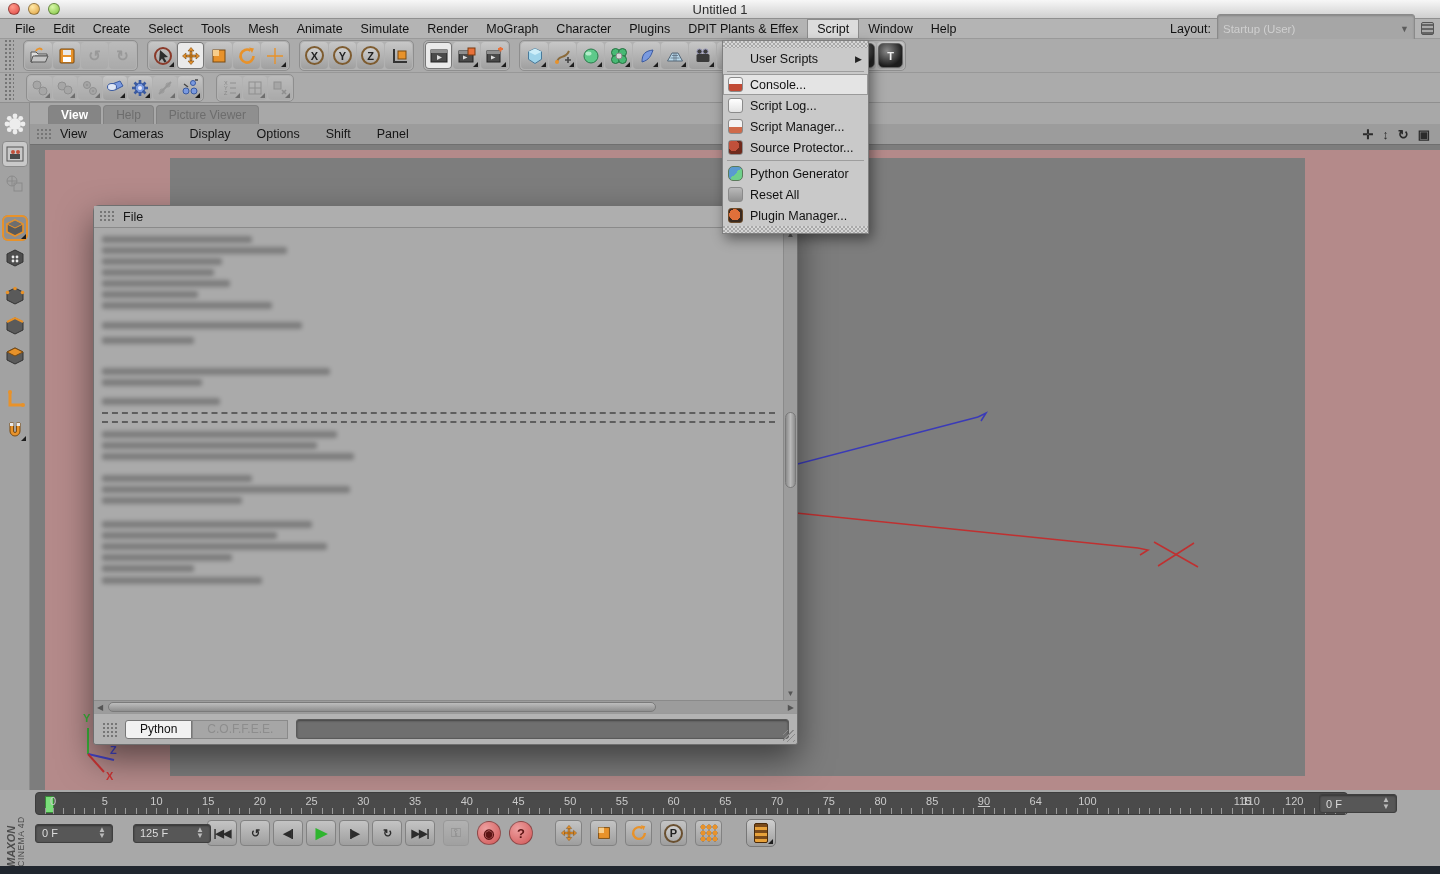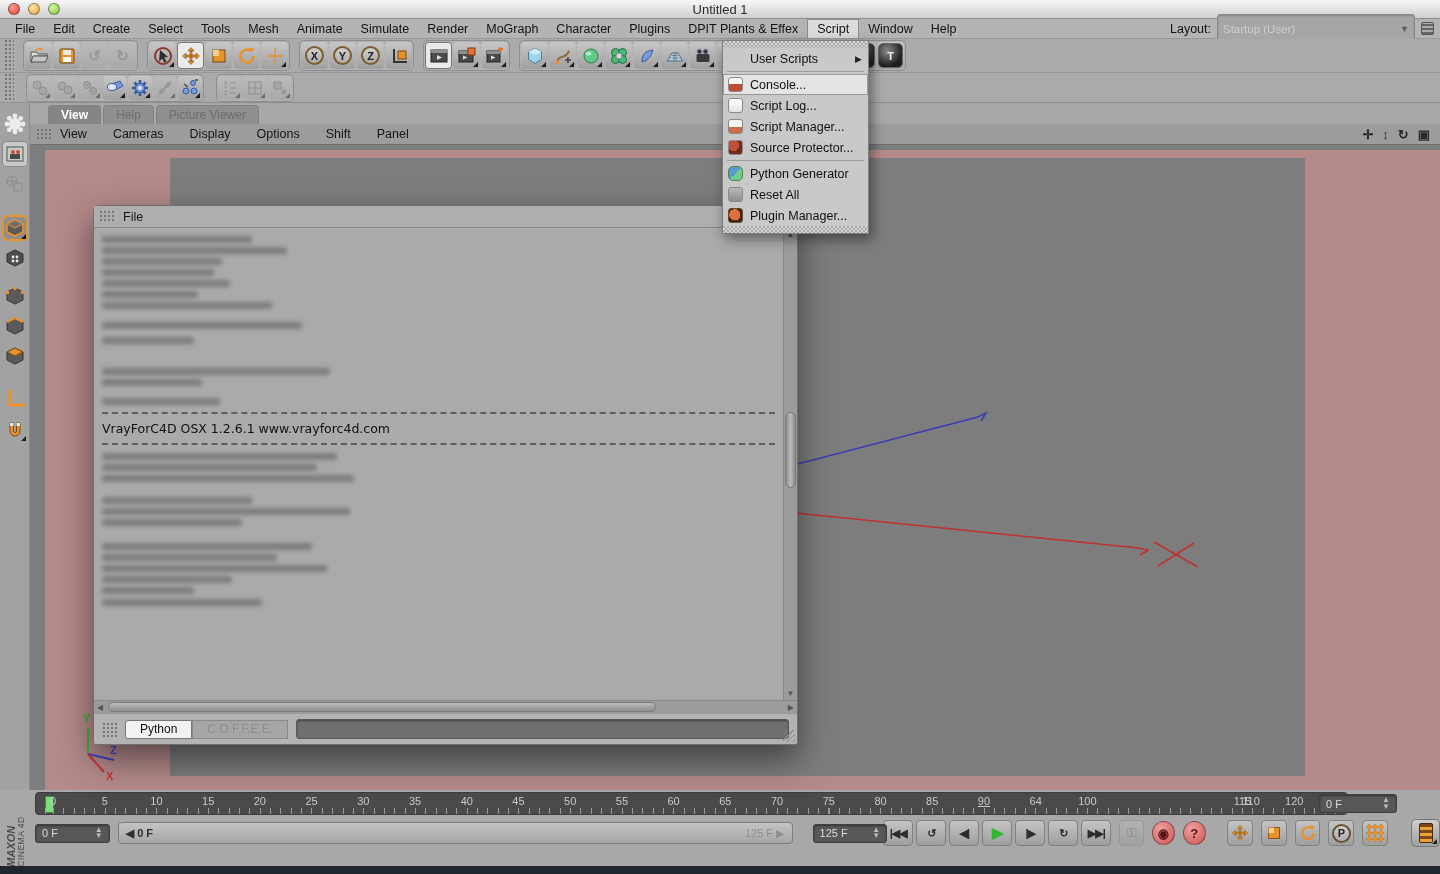--- a/index.html
+++ b/index.html
@@ -581,21 +581,20 @@
           </div>
           <div class="rblock" style="margin-top: 24px;">
             <div class="rline" style="width: 228px;"></div>
             <div class="rline" style="width: 100px;"></div>
           </div>
           <div class="rblock" style="margin-top: 12px;">
             <div class="rline" style="width: 118px;"></div>
           </div>
         </div>
       <div class="dashsep"></div>
-      <div class="vray-line">VrayForC4D OSX 1.2.6.1 www.vrayforc4d.com</div>
       <div class="dashsep"></div>
       <div>
           <div class="rblock" style="margin-top: 8px;">
             <div class="rline" style="width: 235px;"></div>
             <div class="rline" style="width: 215px;"></div>
             <div class="rline" style="width: 252px;"></div>
           </div>
           <div class="rblock" style="margin-top: 15px;">
             <div class="rline" style="width: 150px;"></div>
             <div class="rline" style="width: 248px;"></div>
@@ -716,24 +715,20 @@
   <div class="frame-box" style="left:1319px;top:4px">
     <span>0 F</span>
     <span class="spin">▲<br>▼</span>
   </div>
 
   <div class="transport">
     <div class="frame-box" style="position:relative;left:0;top:0">
       <span>0 F</span>
       <span class="spin">▲<br>▼</span>
     </div>
-    <div class="slider">
-      <span class="cur">◀ 0 F</span>
-      <span class="end">125 F ▶</span>
-    </div>
     <div class="frame-box" style="position:relative;left:12px;top:0">
       <span>125 F</span>
       <span class="spin">▲<br>▼</span>
     </div>
     <div class="pb-group">
         <div class="pbtn">
           <span class="pglyph">|◀◀</span>
         </div>
         <div class="pbtn">
           <span class="pglyph">↺</span>

